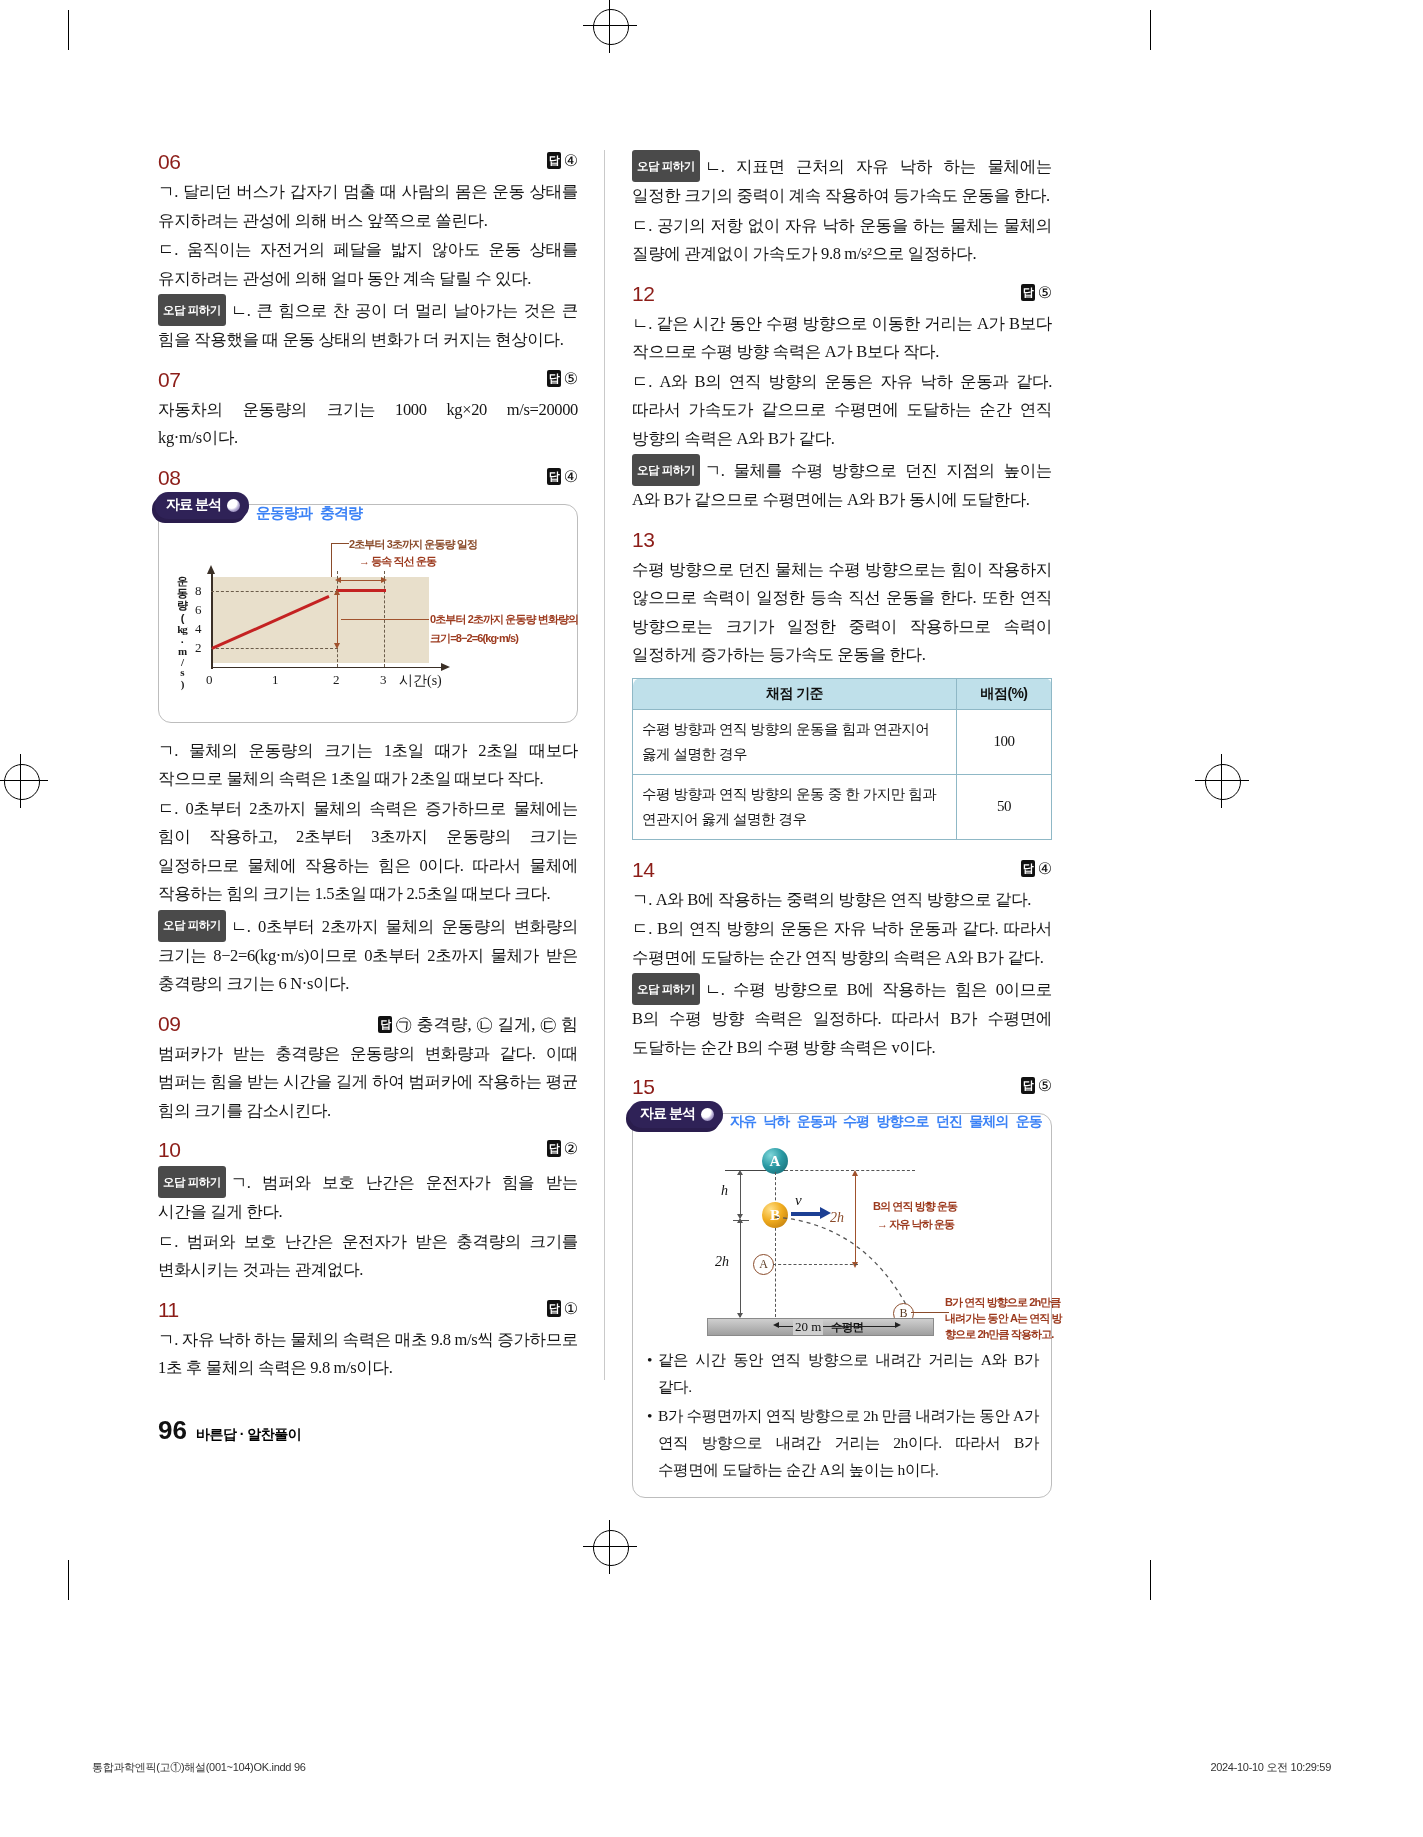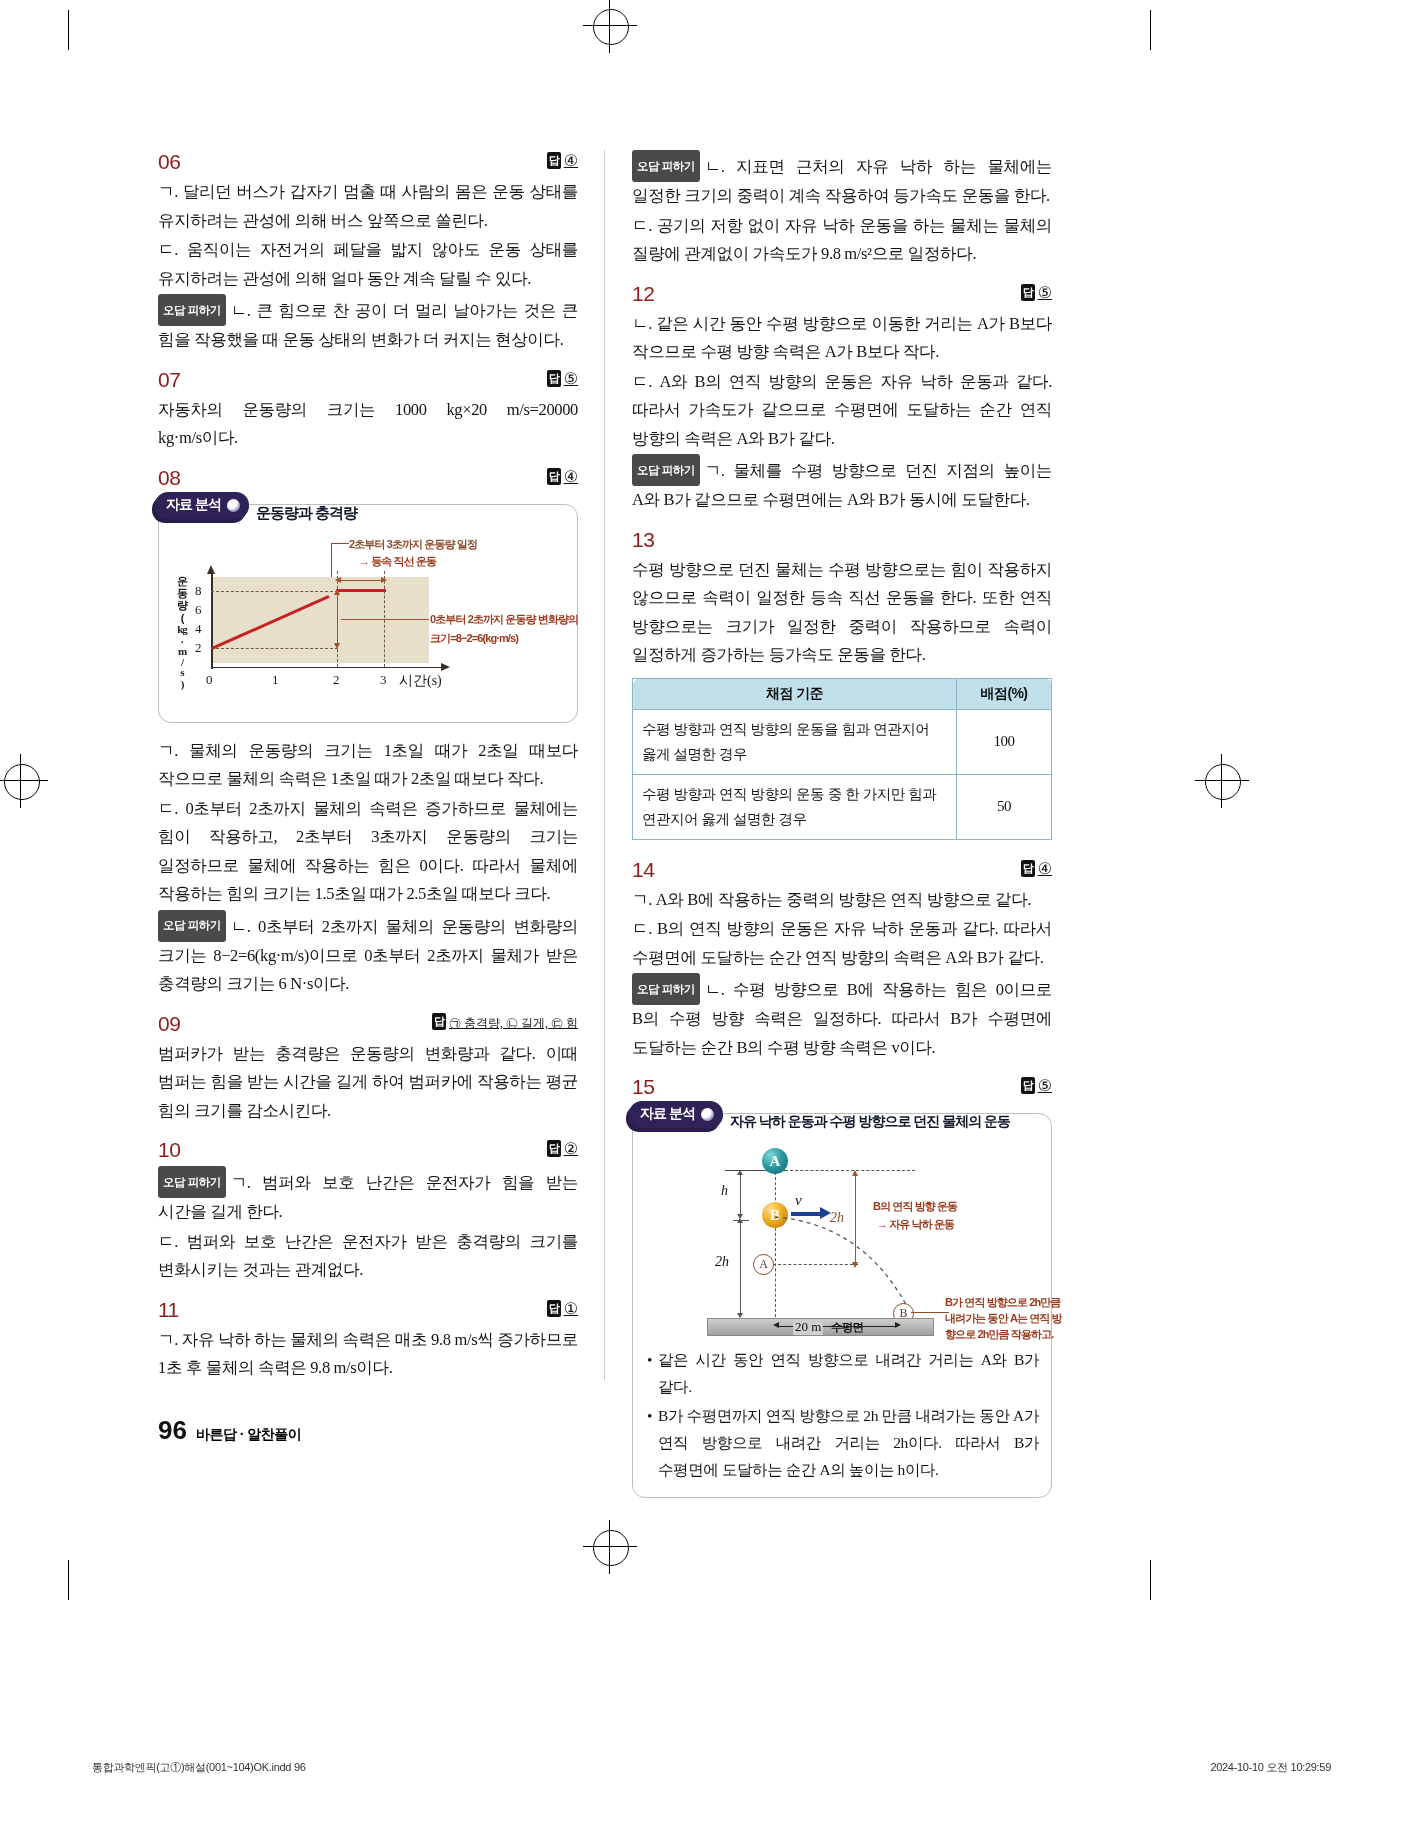--- a/index.html
+++ b/index.html
@@ -25,21 +25,20 @@
   .prob-head{position:relative;height:28px;}
   .pnum{
     font-family:"Liberation Sans", sans-serif;
     font-weight:normal;font-size:21px;color:#8c1d18;letter-spacing:-0.5px;
     line-height:24px;
   }
   .ans{
     position:absolute;right:0;top:1px;
     font-family:"Liberation Serif", serif;font-size:15px;color:#111;
     white-space:nowrap;
-    text-decoration:underline;
   }
   .ans .dap{
     display:inline-block;background:#111;color:#fff;
     font-family:"Liberation Sans", sans-serif;
     font-size:11px;font-weight:bold;
     padding:1px 2px;border-radius:2px;margin-right:3px;
     vertical-align:2px;letter-spacing:-1px;
   }
   .ans .circ{font-size:16px;}
 
@@ -73,22 +72,22 @@
     font-weight:bold;font-size:14px;letter-spacing:-1px;
     padding:4px 9px 5px 11px;display:flex;align-items:center;gap:6px;
     box-shadow:-3px 4px 0 #2a1d4d;
   }
   .pill .dot{
     width:13px;height:13px;border-radius:50%;
     background:radial-gradient(circle at 35% 32%, #ffffff 0%, #ffffff 42%, #b9b1d6 60%, #5a4a8a 100%);
     display:inline-block;
   }
   .card-title{
-    font-family:Liberation Sans, sans-serif;
-    font-weight:bold;font-size:15px;color:#0f172a;letter-spacing:-1px;
+    font-family:Liberation Mono, monospace;
+    font-weight:bold;font-size:15px;color:#3b82f6;letter-spacing:-1px;
     white-space:nowrap;
     margin-top:15px;
   }
 
   
   .chart-wrap{position:relative;height:175px;}
   .chart-note{
     position:absolute;font-family:"Liberation Sans", sans-serif;
     font-weight:bold;font-size:11px;color:#8a4b2a;letter-spacing:-0.9px;
     white-space:nowrap;line-height:15px;
@@ -317,21 +316,21 @@
 
       <p class="body">ㄱ. 물체의 운동량의 크기는 1초일 때가 2초일 때보다 작으므로 물체의 속력은 1초일 때가 2초일 때보다 작다.</p>
       <p class="body">ㄷ. 0초부터 2초까지 물체의 속력은 증가하므로 물체에는 힘이 작용하고, 2초부터 3초까지 운동량의 크기는 일정하므로 물체에 작용하는 힘은 0이다. 따라서 물체에 작용하는 힘의 크기는 1.5초일 때가 2.5초일 때보다 크다.</p>
       <p class="body"><span class="tag">오답 피하기</span><span>ㄴ. 0초부터 2초까지 물체의 운동량의 변화량의 크기는 8−2=6(kg·m/s)이므로 0초부터 2초까지 물체가 받은 충격량의 크기는 6 N·s이다.</span></p>
     </div>
 
     <div class="prob">
       <div class="prob-head">
         <span class="pnum">09</span>
         <span class="ans">
-          <span class="dap">답</span><span style="font-size:12px;">㉠ 충격량, ㉡ 길게, ㉢ 힘</span>
+          <span class="dap">답</span><span style="font-size:17px;">㉠ 충격량, ㉡ 길게, ㉢ 힘</span>
         </span>
       </div>
       <p class="body">범퍼카가 받는 충격량은 운동량의 변화량과 같다. 이때 범퍼는 힘을 받는 시간을 길게 하여 범퍼카에 작용하는 평균 힘의 크기를 감소시킨다.</p>
     </div>
 
     <div class="prob">
       <div class="prob-head">
         <span class="pnum">10</span>
         <span class="ans">
           <span class="dap">답</span><span class="circ">②</span>

